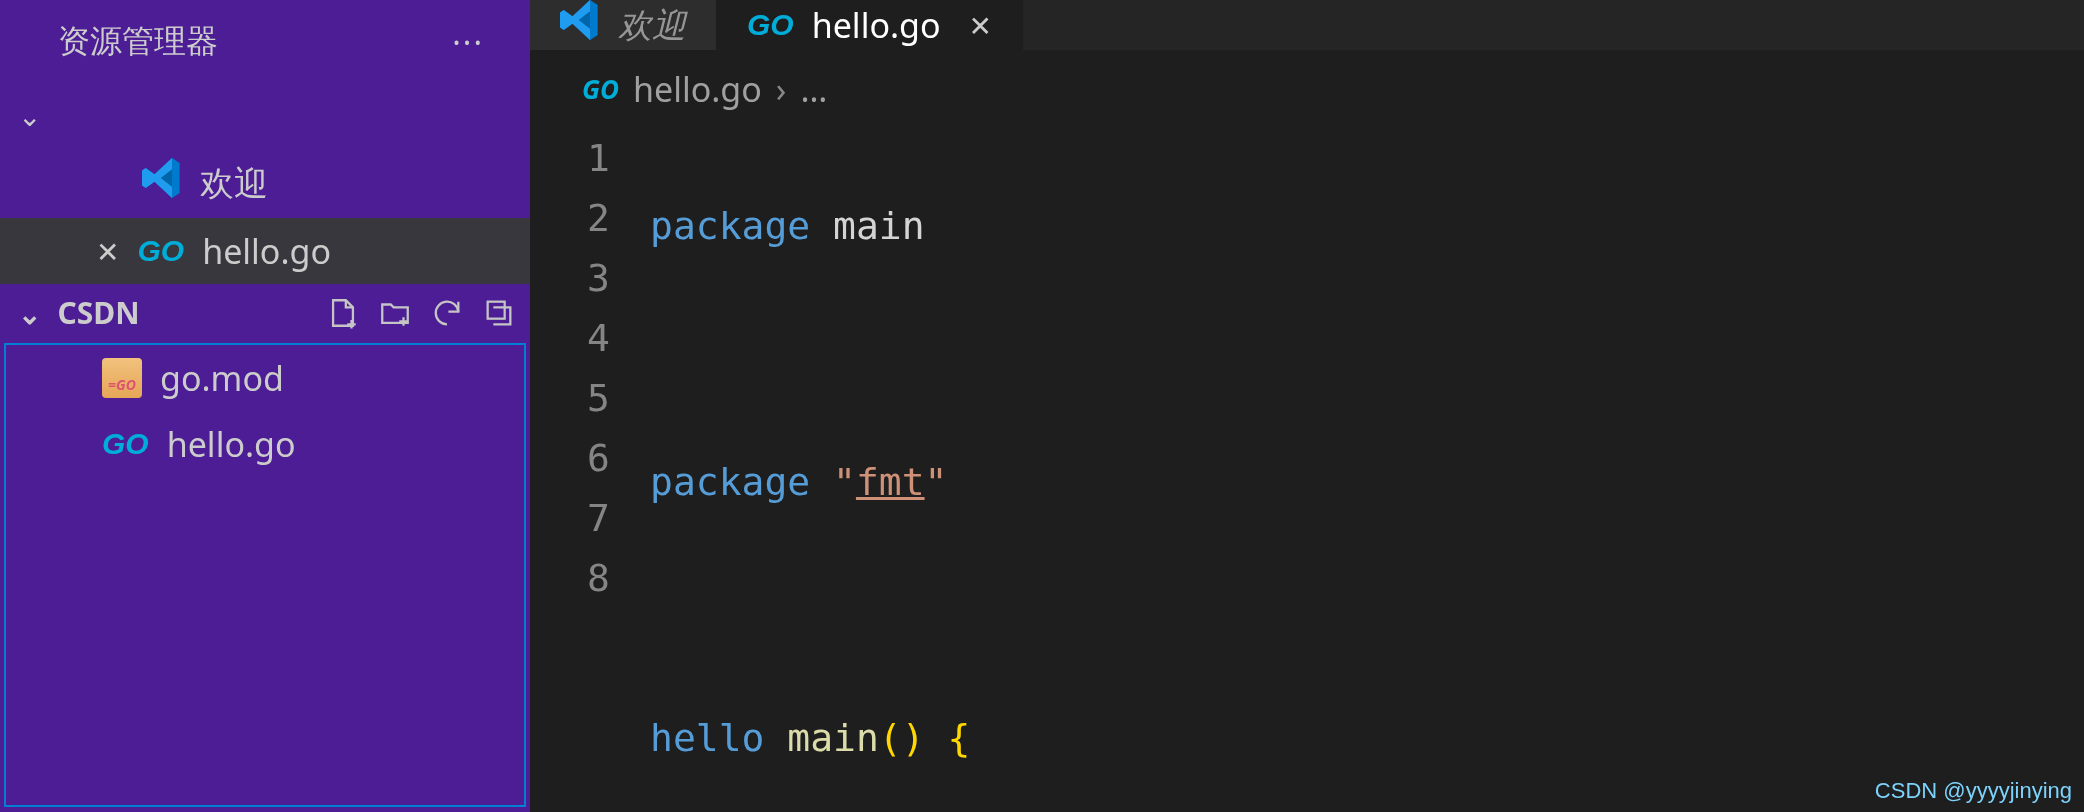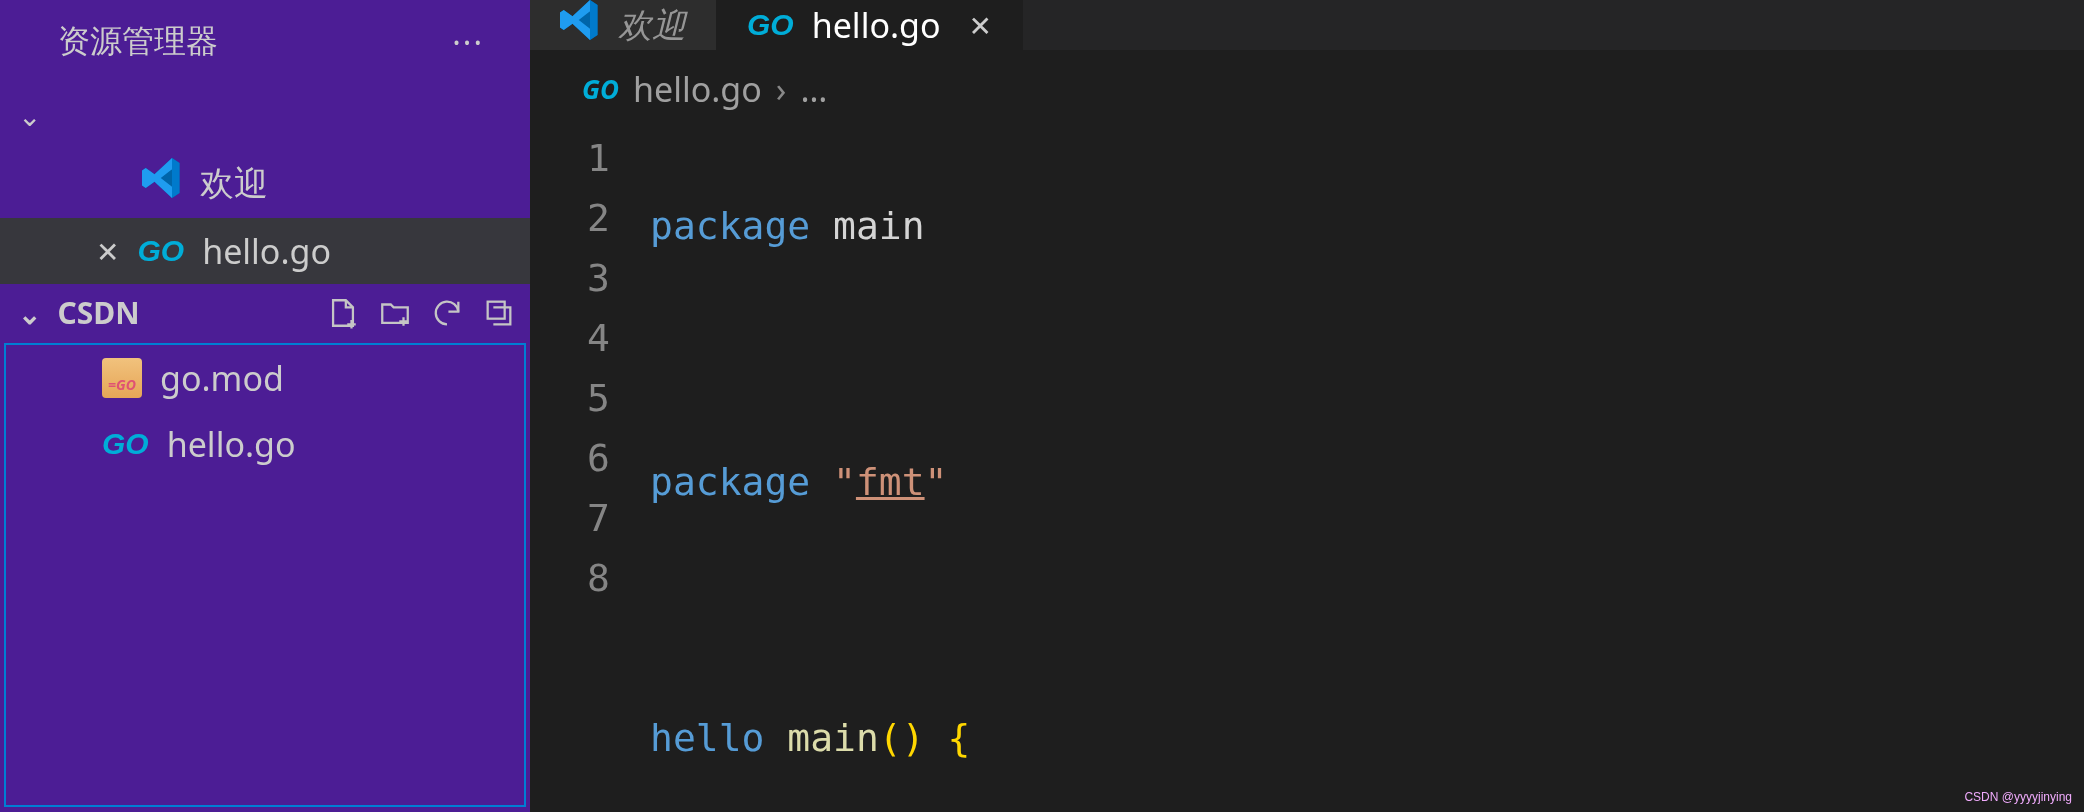--- a/index.html
+++ b/index.html
@@ -149,22 +149,22 @@
 .tok-string { color: #ce9178; }
 .tok-brace { color: #ffd700; }
 .tok-paren { color: #da70d6; }
 .tok-punct { color: #d4d4d4; }
 .tok-libname { color: #ce9178; text-decoration: underline; }
 .tok-var { color: #4ec9b0;}
 .watermark {
   position: absolute;
   right: 12px;
   bottom: 8px;
-  font-size: 12px;
-  color: #f0abfc;
+  font-size: 22px;
+  color: #7dd3fc;
   font-family: sans-serif;
 }
 </style>
 </head>
 <body>
 
 <div class="sidebar">
   <div class="sidebar-header">
     <span>资源管理器</span>
     <span class="ellipsis-icon">···</span>

